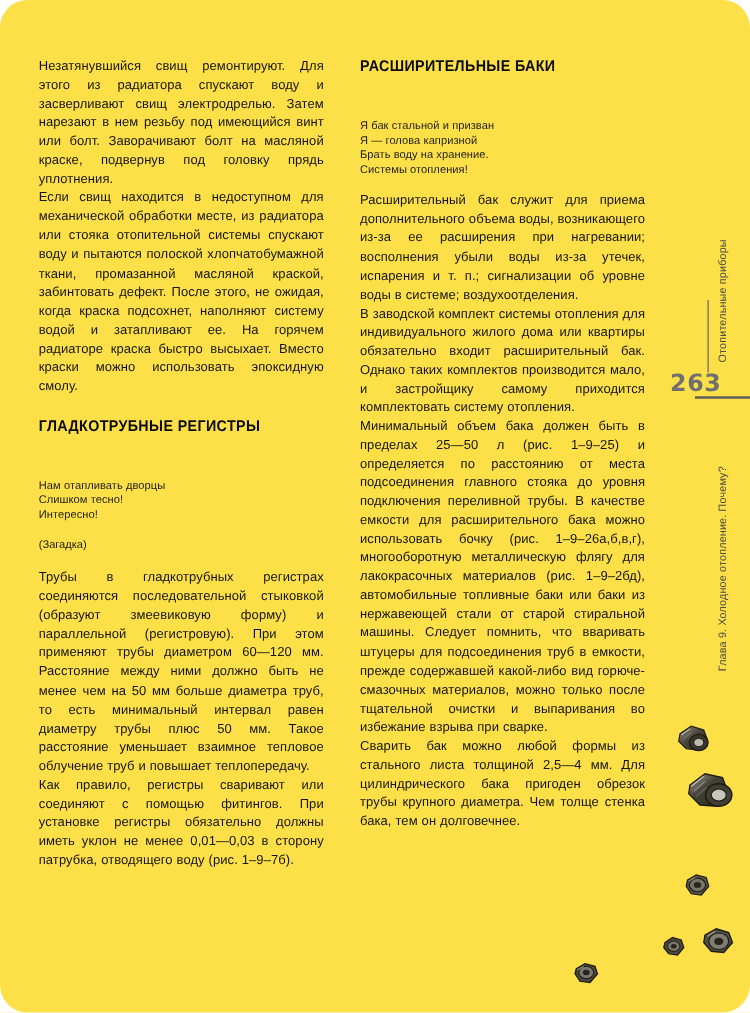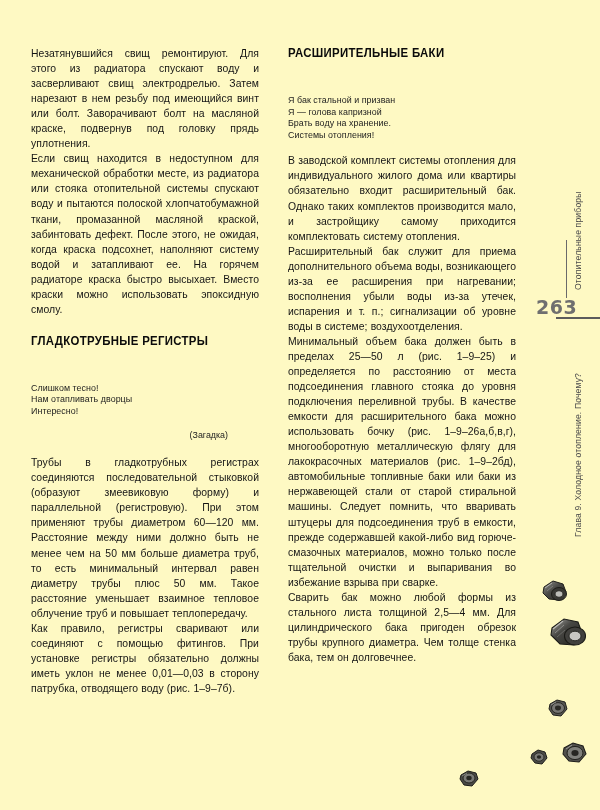--- a/index.html
+++ b/index.html
@@ -13,21 +13,22 @@
     position: relative;
     overflow: hidden;
     font-family: "Liberation Sans", sans-serif;
     color: #141414;
     -webkit-font-smoothing: antialiased;
   }
 
   .page {
     position: absolute;
     inset: 0;
-    background: #fef9c3;
+    background: #fde047;
+    border-radius: 22px;
   }
 
   
   .col {
     position: absolute;
     top: 46px;
     width: 228px;
     text-align: justify;
   }
   .col-left  { left: 31px; }
@@ -64,21 +65,20 @@
     line-height: 11.6px;
     text-align: left;
     color: #1d1d1d;
     letter-spacing: 0.05px;
     margin-top: 35px;
   }
   .epigraph div { white-space: nowrap; }
   .epigraph-source {
     font-size: 8.9px;
     line-height: 11.6px;
-    text-align: right;
     padding-right: 31px;
     margin-top: 12px;
     color: #1d1d1d;
   }
   .epigraph-gap { height: 14px; }
   .epigraph-gap-sm { height: 12px; }
 
   
   .page-number {
     position: absolute;
@@ -143,22 +143,22 @@
 
   <div class="col col-left">
 
     <p class="para">Незатянувшийся свищ ремонтируют. Для этого из радиатора спускают воду и засверливают свищ электродрелью. Затем нарезают в нем резьбу под имеющийся винт или болт. Заворачивают болт на масляной краске, подвернув под головку прядь уплотнения.</p>
     <p class="para">Если свищ находится в недоступном для механической обработки месте, из радиатора или стояка отопительной системы спускают воду и пытаются полоской хлопчатобумажной ткани, промазанной масляной краской, забинтовать дефект. После этого, не ожидая, когда краска подсохнет, наполняют систему водой и затапливают ее. На горячем радиаторе краска быстро высыхает. Вместо краски можно использовать эпоксидную смолу.</p>
 
     <div class="heading-gap-top"></div>
     <h2 class="heading heading-gap-bot">ГЛАДКОТРУБНЫЕ РЕГИСТРЫ</h2>
 
     <div class="epigraph">
+      <div>Нам отапливать дворцы</div>
       <div>Слишком тесно!</div>
-      <div>Нам отапливать дворцы</div>
       <div>Интересно!</div>
     </div>
     <div class="epigraph-source">(Загадка)</div>
 
     <div class="epigraph-gap"></div>
 
     <p class="para">Трубы в гладкотрубных регистрах соединяются последовательной стыковкой (образуют змеевиковую форму) и параллельной (регистровую). При этом применяют трубы диаметром 60—120 мм. Расстояние между ними должно быть не менее чем на 50 мм больше диаметра труб, то есть минимальный интервал равен диаметру трубы плюс 50 мм. Такое расстояние уменьшает взаимное тепловое облучение труб и повышает теплопередачу.</p>
     <p class="para">Как правило, регистры сваривают или соединяют с помощью фитингов. При установке регистры обязательно должны иметь уклон не менее 0,01—0,03 в сторону патрубка, отводящего воду (рис. 1–9–7б).</p>
   </div>
 
@@ -168,22 +168,22 @@
 
     <div class="epigraph">
       <div>Я бак стальной и призван</div>
       <div>Я — голова капризной</div>
       <div>Брать воду на хранение.</div>
       <div>Системы отопления!</div>
     </div>
 
     <div class="epigraph-gap-sm"></div>
 
+    <p class="para">Расширительный бак служит для приема дополнительного объема воды, возникающего из-за ее расширения при нагревании; восполнения убыли воды из-за утечек, испарения и т. п.; сигнализации об уровне воды в системе; воздухоотделения.</p>
     <p class="para">В заводской комплект системы отопления для индивидуального жилого дома или квартиры обязательно входит расширительный бак. Однако таких комплектов производится мало, и застройщику самому приходится комплектовать систему отопления.</p>
-    <p class="para">Расширительный бак служит для приема дополнительного объема воды, возникающего из-за ее расширения при нагревании; восполнения убыли воды из-за утечек, испарения и т. п.; сигнализации об уровне воды в системе; воздухоотделения.</p>
     <p class="para">Минимальный объем бака должен быть в пределах 25—50 л (рис. 1–9–25) и определяется по расстоянию от места подсоединения главного стояка до уровня подключения переливной трубы. В качестве емкости для расширительного бака можно использовать бочку (рис. 1–9–26а,б,в,г), многооборотную металлическую флягу для лакокрасочных материалов (рис. 1–9–2бд), автомобильные топливные баки или баки из нержавеющей стали от старой стиральной машины. Следует помнить, что вваривать штуцеры для подсоединения труб в емкости, прежде содержавшей какой-либо вид горюче-смазочных материалов, можно только после тщательной очистки и выпаривания во избежание взрыва при сварке.</p>
     <p class="para">Сварить бак можно любой формы из стального листа толщиной 2,5—4 мм. Для цилиндрического бака пригоден обрезок трубы крупного диаметра. Чем толще стенка бака, тем он долговечнее.</p>
   </div>
 
   <div class="page-number">263</div>
 
   <div class="rule-v"></div>
   <div class="rule-h"></div>
 
   <div class="running-head running-head-upper">Отопительные приборы</div>

